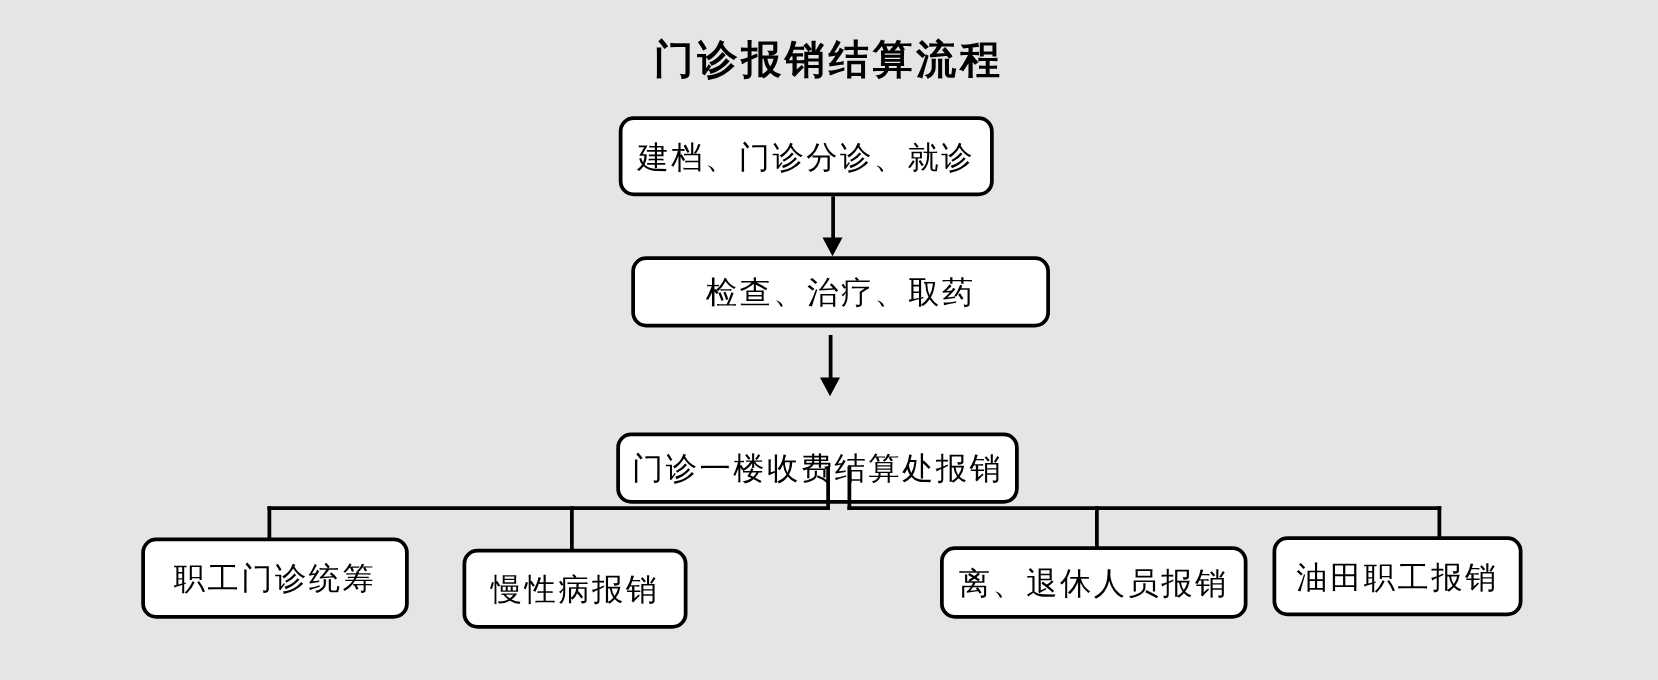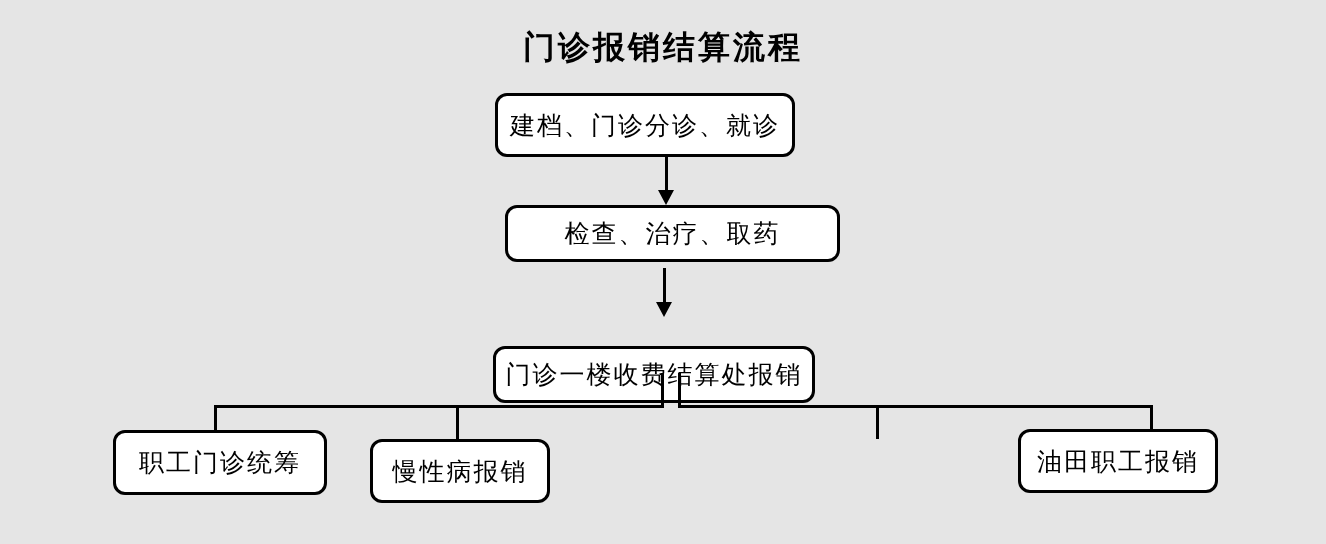--- a/index.html
+++ b/index.html
@@ -117,17 +117,20 @@
   <div class="line" id="drop-1"></div>
   <div class="line" id="drop-2"></div>
   <div class="line" id="drop-3"></div>
 
   <div class="node" id="branch-1">
     <span>慢性病报销</span>
   </div>
   <div class="node" id="branch-0">
     <span>职工门诊统筹</span>
   </div>
+  <div class="node" id="branch-2">
+    <span>离、退休人员报销</span>
+  </div>
   <div class="node" id="branch-3">
     <span>油田职工报销</span>
   </div>
 
 </div>
 
 </body></html>

